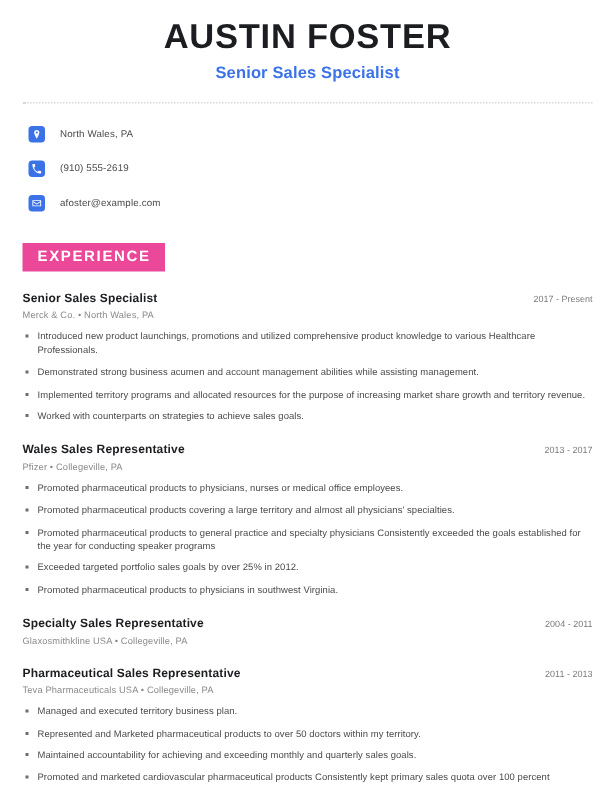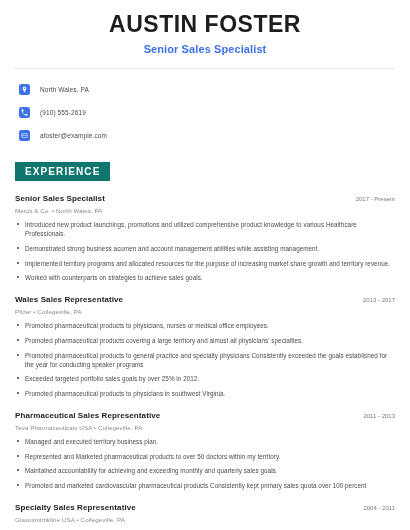--- a/index.html
+++ b/index.html
@@ -77,21 +77,21 @@
     color: #4a4a4a;
     margin-left: 10px;
     letter-spacing: 0.1px;
   }
   
   .section {
     margin-top: 17px;
   }
   .section-badge {
     display: inline-block;
-    background: #0f766e;
+    background: #ec4899;
     color: #ffffff;
     font-size: 10px;
     font-weight: bold;
     letter-spacing: 1.1px;
     padding: 4px 10px 4px 10px;
     line-height: 1.1;
   }
   
   .job {
     margin-top: 13px;
@@ -213,35 +213,35 @@
         <li>Promoted pharmaceutical products to physicians, nurses or medical office employees.</li>
         <li>Promoted pharmaceutical products covering a large territory and almost all physicians' specialties.</li>
         <li>Promoted pharmaceutical products to general practice and specialty physicians Consistently exceeded the goals established for the year for conducting speaker programs</li>
         <li>Exceeded targeted portfolio sales goals by over 25% in 2012.</li>
         <li>Promoted pharmaceutical products to physicians in southwest Virginia.</li>
       </ul>
     </div>
 
     <div class="job">
       <div class="job-head">
+        <span class="job-role">Specialty Sales Representative</span>
+        <span class="job-dates">2004 - 2011</span>
+      </div>
+      <div class="job-company">Glaxosmithkline USA • Collegeville, PA</div>
+
+    </div>
+
+    <div class="job">
+      <div class="job-head">
         <span class="job-role">Pharmaceutical Sales Representative</span>
         <span class="job-dates">2011 - 2013</span>
       </div>
       <div class="job-company">Teva Pharmaceuticals USA • Collegeville, PA</div>
       <ul class="bullets">
         <li>Managed and executed territory business plan.</li>
         <li>Represented and Marketed pharmaceutical products to over 50 doctors within my territory.</li>
         <li>Maintained accountability for achieving and exceeding monthly and quarterly sales goals.</li>
         <li>Promoted and marketed cardiovascular pharmaceutical products Consistently kept primary sales quota over 100 percent</li>
       </ul>
     </div>
 
-    <div class="job">
-      <div class="job-head">
-        <span class="job-role">Specialty Sales Representative</span>
-        <span class="job-dates">2004 - 2011</span>
-      </div>
-      <div class="job-company">Glaxosmithkline USA • Collegeville, PA</div>
-
-    </div>
-
   </div>
 </div>
 
 </body></html>

